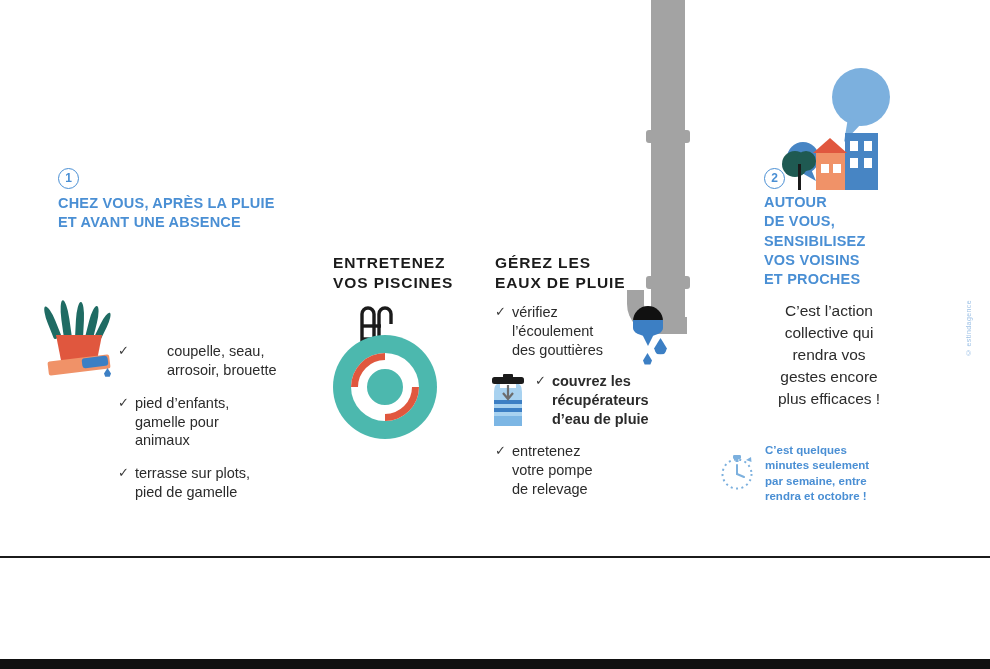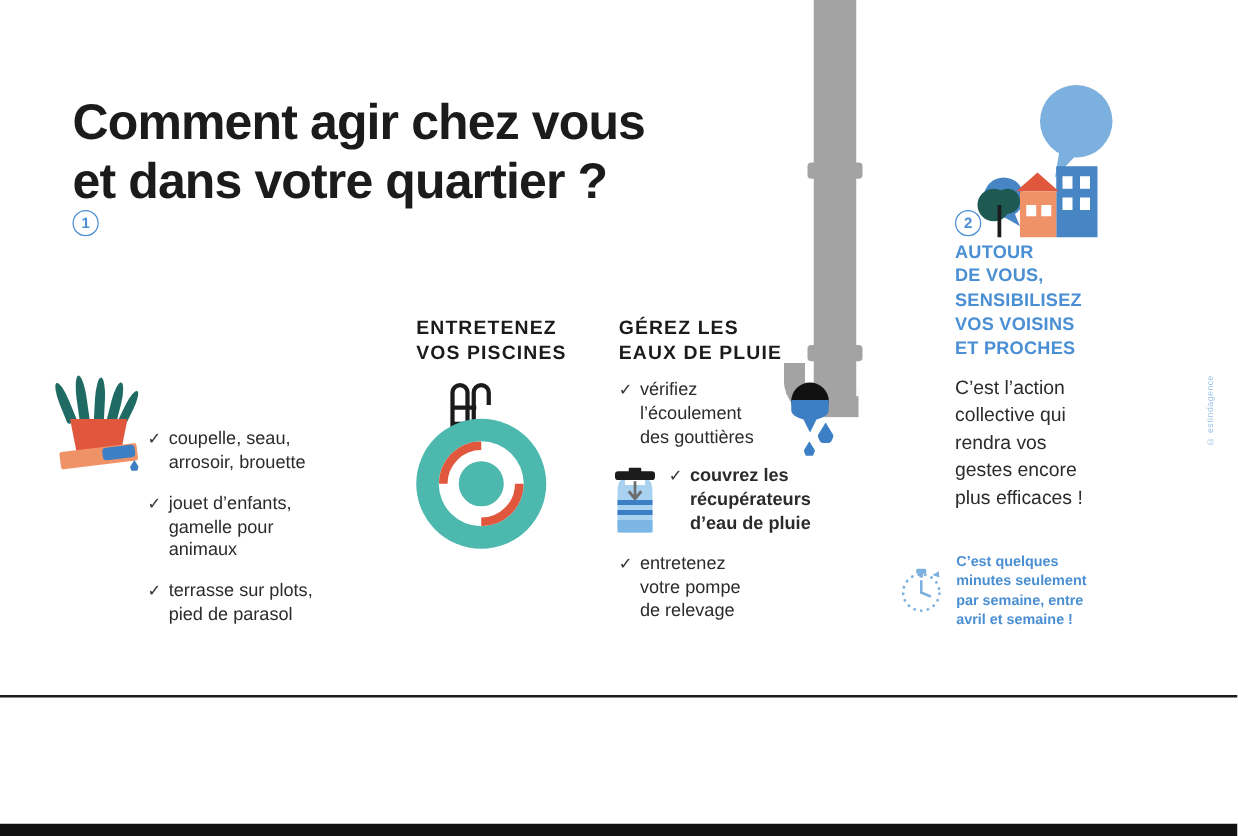--- a/index.html
+++ b/index.html
@@ -126,56 +126,56 @@
     <div class="pipe-collar1"></div>
     <div class="pipe-collar2"></div>
     <div class="pipe-curve"></div>
     <div class="drop-mouth"></div>
     <div class="drop-mouth-blue"></div>
     <div class="drop-tip"></div>
     <div class="drop1"></div>
     <div class="drop2"></div>
   </div>
 
-  <h1 class="title" style="white-space: pre-line;">Comment agir chez vous
-et dans votre quartier ?</h1>
 
   <div class="step1-num">
     <span class="step-num-circle">1</span>
   </div>
+  <div class="step1-label" style="white-space: pre-line;">CHEZ VOUS, APRÈS LA PLUIE
+ET AVANT UNE ABSENCE</div>
 
 
   <div class="plant">
     <div class="leaf" style="left:8px;top:4px;width:8px;height:34px;transform:rotate(-22deg);"></div>
     <div class="leaf" style="left:18px;top:0px;width:8px;height:38px;transform:rotate(-8deg);"></div>
     <div class="leaf" style="left:29px;top:2px;width:8px;height:36px;transform:rotate(3deg);"></div>
     <div class="leaf" style="left:39px;top:5px;width:8px;height:33px;transform:rotate(14deg);"></div>
     <div class="leaf" style="left:48px;top:10px;width:7px;height:28px;transform:rotate(26deg);"></div>
     <div class="pot"></div>
     <div class="saucer"></div>
     <div class="saucer-water"></div>
     <div class="saucer-drop"></div>
   </div>
 
   <div class="bullets" id="bullets-1">
     <div class="bullet">
       <span class="tick">✓</span>
-      <span class="btxt" style="white-space: pre-line;">coupelle, seau,
+      <span class="btxt" style="white-space: pre-line; margin-left: 32px;">coupelle, seau,
 arrosoir, brouette</span>
     </div>
     <div class="bullet">
       <span class="tick">✓</span>
-      <span class="btxt" style="white-space: pre-line;">jouet d’enfants,
+      <span class="btxt" style="white-space: pre-line;">pied d’enfants,
 gamelle pour
 animaux</span>
     </div>
     <div class="bullet">
       <span class="tick">✓</span>
       <span class="btxt" style="white-space: pre-line;">terrasse sur plots,
-pied de parasol</span>
+pied de gamelle</span>
     </div>
   </div>
 
   <div class="col-head" id="colhead-2" style="white-space: pre-line;">ENTRETENEZ
 VOS PISCINES</div>
 
   <div class="ladder">
     <svg width="46" height="46" viewBox="0 0 46 46">
       <path d="M10 44 L10 12 A6 6 0 0 1 22 12 L22 44" fill="none" stroke="#1b1b1b" stroke-width="3.4"></path>
       <path d="M27 44 L27 12 A6 6 0 0 1 39 12 L39 22" fill="none" stroke="#1b1b1b" stroke-width="3.4"></path>
@@ -256,40 +256,40 @@
   </div>
 
   <div class="step2-num">
     <span class="step-num-circle">2</span>
   </div>
   <div class="step2-label" style="white-space: pre-line;">AUTOUR
 DE VOUS,
 SENSIBILISEZ
 VOS VOISINS
 ET PROCHES</div>
-  <div class="step2-body" style="white-space: pre-line;">C’est l’action
+  <div class="step2-body" style="white-space: pre-line; text-align: center;">C’est l’action
 collective qui
 rendra vos
 gestes encore
 plus efficaces !</div>
 
   <div class="timer-icon">
     <svg width="42" height="42" viewBox="0 0 42 42">
       <circle cx="19" cy="24" r="14.5" fill="none" stroke="#7cb0de" stroke-width="2" stroke-dasharray="2 3.4"></circle>
       <rect x="15" y="5" width="8" height="4" rx="1.2" fill="#7cb0de"></rect>
       <rect x="17.5" y="8" width="3" height="4" fill="#7cb0de"></rect>
       <path d="M28 10 L33 7 L33.5 12 Z" fill="#7cb0de"></path>
       <line x1="19" y1="24" x2="19" y2="15" stroke="#7cb0de" stroke-width="2" stroke-linecap="round"></line>
       <line x1="19" y1="24" x2="26" y2="27" stroke="#7cb0de" stroke-width="2" stroke-linecap="round"></line>
     </svg>
   </div>
   <div class="timer-note" style="white-space: pre-line;">C’est quelques
 minutes seulement
 par semaine, entre
-avril et semaine !</div>
+rendra et octobre !</div>
 
   <div class="side-credit">© estindagence</div>
 
   <div class="footer-rule"></div>
 
   <div class="footer">
 
     
 
     

